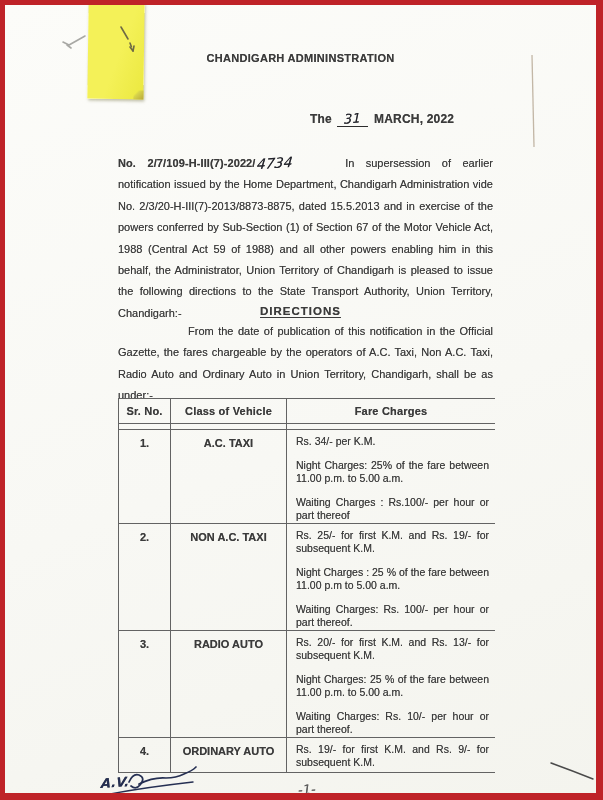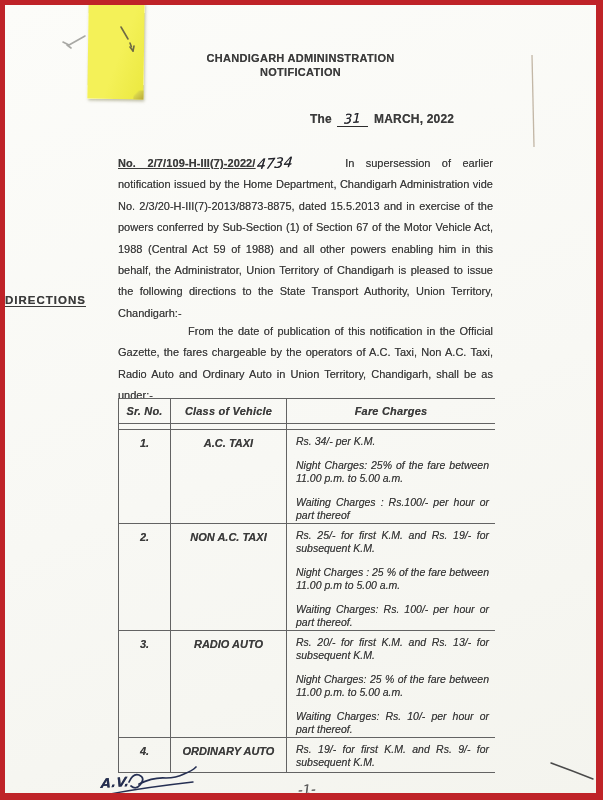--- a/index.html
+++ b/index.html
@@ -48,38 +48,38 @@
   }
   .hand { font-family:"DejaVu Sans", sans-serif; font-style:italic; color:#23242c; }
   .hand-day { display:inline-block; transform:rotate(-5deg) skewX(-6deg); font-size:13px; font-weight:normal; }
 
   
   .para {
     position:absolute; left:113px; width:375px;
     font-size:11px; line-height:21.4px; text-align:justify;
   }
   .para-open { top:148px; }
-  .ref-bold { font-weight:bold; letter-spacing:0.1px;text-decoration:underline; }
+  .ref-bold { font-weight:bold; letter-spacing:0.1px; }
   .ref-hand { display:inline-block; font-size:14px; transform:rotate(-4deg) skewX(-10deg); margin-left:2px; vertical-align:-1px; }
   .just-gap { display:inline-block; width:52px; }
 
   .directions-heading {
-    position:absolute; top:285px; left:0; width:100%; 
+    position:absolute; top:296px; left:0; width:100%; text-align:center;
   }
   .directions-heading span {
     font-weight:bold; font-size:11.5px; letter-spacing:1px;
     text-decoration:underline; text-underline-offset:2px;
   }
 
   .para-fares { top:316px; text-indent:70px; }
 
   
   .fare-table-wrap {
     position:absolute; left:113px; top:393px; width:377px; height:375px;
-    overflow:hidden; border-bottom:1px solid #636363;font-style:italic;
+    overflow:hidden; border-bottom:1px solid #636363;
   }
   table.fare-table {
     border-collapse:collapse; table-layout:fixed; width:377px;
   }
   .fare-table th, .fare-table td {
     border:1px solid #636363; vertical-align:top;
   }
   .fare-table th {
     font-size:11px; font-weight:bold; text-align:center;
     height:25px; vertical-align:middle; letter-spacing:0.2px;
@@ -115,21 +115,20 @@
 </head>
 <body>
 
 <div class="scan-page">
   <div class="paper typed">
 
     <div class="sticky-note"></div>
 
     <div class="doc-header">
       <div>CHANDIGARH ADMININSTRATION</div>
-      <div>NOTIFICATION</div>
     </div>
 
     <div class="date-line">
       <span>The</span>
       <span class="day-underline"><span class="hand hand-day">31</span></span>
       <span>MARCH, 2022</span>
     </div>
 
     <div class="para para-open">
       <span class="ref-bold">No. 2/7/109-H-III(7)-2022/</span><span class="hand ref-hand">4734</span><span class="just-gap"></span><span>In supersession of earlier notification issued by the Home Department, Chandigarh Administration vide No. 2/3/20-H-III(7)-2013/8873-8875, dated 15.5.2013 and in exercise of the powers conferred by Sub-Section (1) of Section 67 of the Motor Vehicle Act, 1988 (Central Act 59 of 1988) and all other powers enabling him in this behalf, the Administrator, Union Territory of Chandigarh is pleased to issue the following directions to the State Transport Authority, Union Territory, Chandigarh:-</span>

